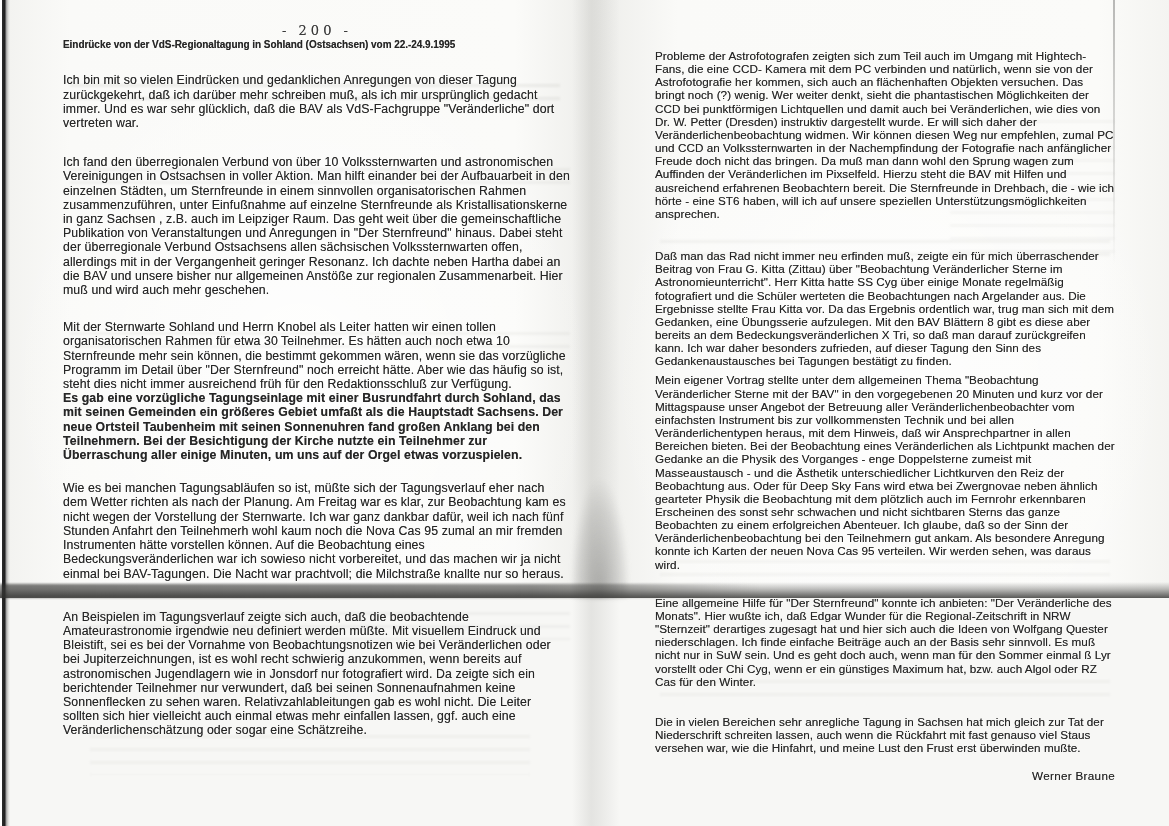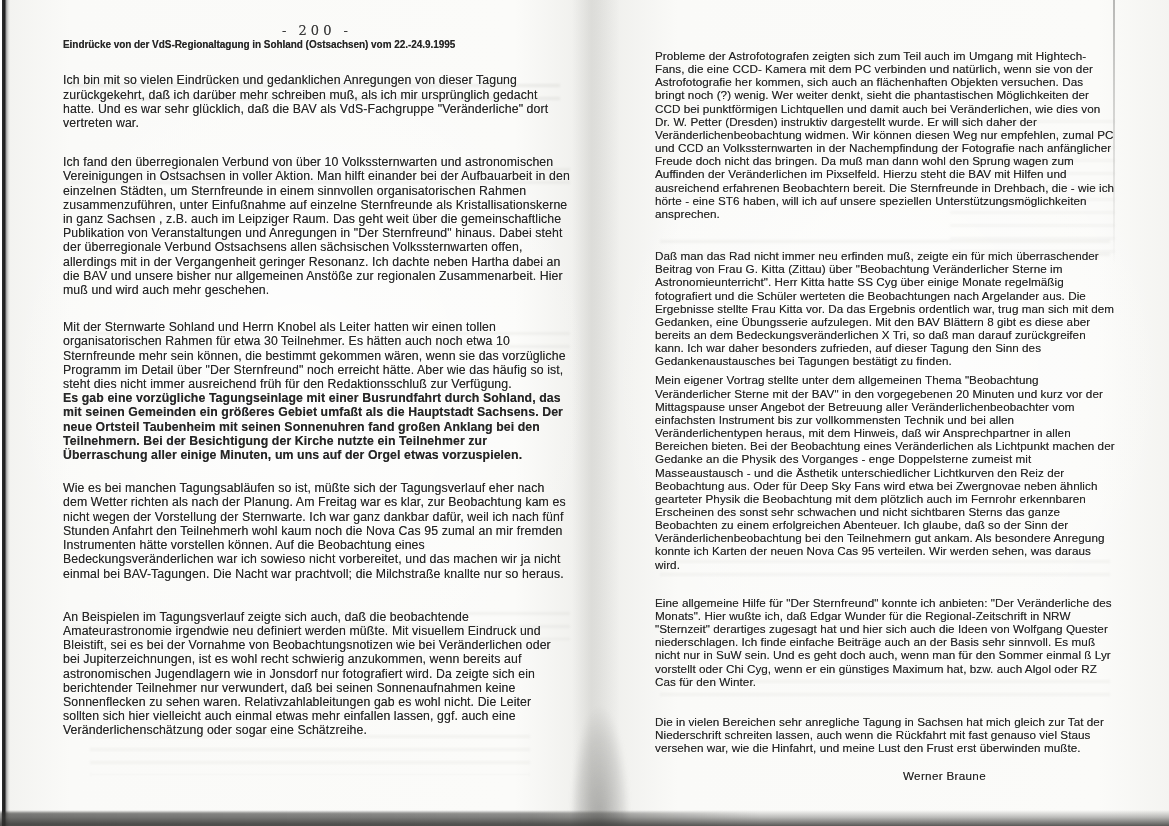--- a/index.html
+++ b/index.html
@@ -7,21 +7,21 @@
     padding: 0;
     width: 1169px;
     height: 826px;
     overflow: hidden;
     background: #f7f7f5;
     font-family: "Liberation Sans", sans-serif;
   }
   .scan {
     position: relative;
     width: 1169px;
-    height: 826px;
+    height: 598px;
     background:
       radial-gradient(ellipse 420px 500px at 300px 380px, rgba(255,255,255,0.8), rgba(255,255,255,0) 70%),
       radial-gradient(ellipse 400px 500px at 890px 380px, rgba(255,255,255,0.8), rgba(255,255,255,0) 70%),
       linear-gradient(90deg, #f2f2ef 0%, #fafaf8 6%, #fbfbf9 44%, #ededea 51%, #fafaf8 58%, #fbfbf9 94%, #f4f4f1 100%);
     color: #262626;
   }
   .page-text p {
     margin: 0;
     text-shadow: 0 0 0.5px rgba(38,38,38,0.55);
   }
@@ -67,20 +67,21 @@
   .pl-6 { margin-top: 29px !important; }
   .pr-1 { margin-top: 19px !important; }
   .pr-2 { margin-top: 29px !important; }
   .pr-3 { margin-top: 6px !important; }
   .pr-4 { margin-top: 25px !important; }
   .pr-5 { margin-top: 27px !important; }
   .signature {
     margin-top: 15px !important;
     padding-left: 248px;
     letter-spacing: 0.3px;
+    text-align: right;
   }
   
   .artifact { position: absolute; pointer-events: none; }
   .left-edge-strip {
     left: 0; top: 0; width: 10px; height: 826px;
     background: linear-gradient(90deg,
       #ffffff 0px, #ffffff 2px,
       #2a2a2a 2px, #1f1f1f 5px,
       #9a9a9a 6px, #d9d9d6 8px,
       rgba(250,250,248,0) 10px);
@@ -141,21 +142,21 @@
   <div class="ghost" style="left:70px; top:612px; width:500px; height:28px; opacity:.7;"></div>
   <div class="ghost" style="left:90px; top:735px; width:440px; height:40px; opacity:.6;"></div>
   <div class="ghost" style="left:660px; top:240px; width:450px; height:26px; opacity:.7;"></div>
   <div class="ghost" style="left:950px; top:120px; width:165px; height:140px; opacity:.5;"></div>
   <div class="ghost" style="left:660px; top:560px; width:450px; height:24px; opacity:.6;"></div>
   <div class="ghost" style="left:660px; top:680px; width:450px; height:22px; opacity:.6;"></div>
 
   <div class="page-left page-text">
     <p class="page-num">- 200 -</p>
     <p class="article-title">Eindrücke von der VdS-Regionaltagung in Sohland (Ostsachsen) vom 22.-24.9.1995</p>
-    <p class="body-par pl-1">Ich bin mit so vielen Eindrücken und gedanklichen Anregungen von dieser Tagung zurückgekehrt, daß ich darüber mehr schreiben muß, als ich mir ursprünglich gedacht hatte. Und es war sehr glücklich, daß die BAV als VdS-Fachgruppe "Veränderliche" dort vertreten war.</p>
+    <p class="body-par pl-1">Ich bin mit so vielen Eindrücken und gedanklichen Anregungen von dieser Tagung zurückgekehrt, daß ich darüber mehr schreiben muß, als ich mir ursprünglich gedacht immer. Und es war sehr glücklich, daß die BAV als VdS-Fachgruppe "Veränderliche" dort vertreten war.</p>
     <p class="body-par pl-2">Ich fand den überregionalen Verbund von über 10 Volkssternwarten und astronomischen Vereinigungen in Ostsachsen in voller Aktion. Man hilft einander bei der Aufbauarbeit in den einzelnen Städten, um Sternfreunde in einem sinnvollen organisatorischen Rahmen zusammenzuführen, unter Einfußnahme auf einzelne Sternfreunde als Kristallisationskerne in ganz Sachsen , z.B. auch im Leipziger Raum.  Das geht weit über die gemeinschaftliche Publikation von Veranstaltungen und Anregungen  in "Der Sternfreund" hinaus. Dabei steht der überregionale Verbund Ostsachsens allen sächsischen Volkssternwarten offen, allerdings mit in der Vergangenheit geringer Resonanz. Ich dachte neben Hartha dabei an die BAV und unsere bisher nur allgemeinen Anstöße zur regionalen Zusammenarbeit. Hier muß und wird auch mehr geschehen.</p>
     <p class="body-par pl-3">Mit der Sternwarte Sohland und Herrn Knobel als Leiter hatten wir einen tollen organisatorischen Rahmen für etwa 30 Teilnehmer. Es hätten auch noch etwa 10 Sternfreunde mehr sein können, die bestimmt gekommen wären, wenn sie das vorzügliche Programm im Detail über "Der Sternfreund" noch erreicht hätte. Aber wie das häufig so ist, steht dies nicht immer ausreichend früh für den Redaktionsschluß zur Verfügung.</p>
     <p class="body-par pl-4">Es gab eine vorzügliche Tagungseinlage mit einer Busrundfahrt durch Sohland, das mit seinen Gemeinden ein größeres Gebiet umfaßt als die Hauptstadt Sachsens. Der neue Ortsteil Taubenheim mit seinen Sonnenuhren fand großen Anklang bei den Teilnehmern. Bei der Besichtigung der Kirche nutzte ein Teilnehmer zur Überraschung aller einige Minuten, um uns auf der Orgel etwas vorzuspielen.</p>
     <p class="body-par pl-5">Wie es bei manchen Tagungsabläufen so ist,  müßte sich der Tagungsverlauf eher nach dem Wetter richten als nach der Planung. Am Freitag war es klar, zur Beobachtung kam es nicht wegen der Vorstellung der Sternwarte. Ich war ganz dankbar dafür, weil ich nach fünf Stunden Anfahrt den Teilnehmerh wohl kaum noch die Nova Cas 95 zumal an mir fremden Instrumenten hätte vorstellen können. Auf die Beobachtung eines Bedeckungsveränderlichen war ich sowieso nicht vorbereitet, und das machen wir ja nicht einmal bei BAV-Tagungen. Die Nacht war prachtvoll; die Milchstraße knallte nur so heraus.</p>
     <p class="body-par pl-6">An Beispielen im Tagungsverlauf zeigte sich auch, daß die beobachtende Amateurastronomie irgendwie neu definiert werden müßte. Mit visuellem Eindruck und Bleistift, sei es bei der Vornahme von Beobachtungsnotizen wie bei Veränderlichen oder bei Jupiterzeichnungen, ist es wohl recht schwierig anzukommen, wenn bereits auf astronomischen Jugendlagern wie in Jonsdorf nur fotografiert wird. Da zeigte sich ein berichtender Teilnehmer nur verwundert, daß bei seinen Sonnenaufnahmen keine Sonnenflecken zu sehen waren. Relativzahlableitungen gab es wohl nicht. Die Leiter sollten sich hier vielleicht auch einmal etwas mehr einfallen lassen, ggf. auch eine  Veränderlichenschätzung oder sogar eine Schätzreihe.</p>
   </div>
 
   <div class="page-right page-text">
     <p class="body-par pr-1">Probleme der Astrofotografen zeigten sich zum Teil auch im Umgang mit Hightech-Fans, die eine CCD- Kamera mit dem PC verbinden und natürlich, wenn sie von der Astrofotografie her kommen,  sich auch an flächenhaften Objekten versuchen. Das bringt noch (?) wenig. Wer weiter denkt, sieht die phantastischen Möglichkeiten der CCD bei punktförmigen Lichtquellen und damit auch bei Veränderlichen, wie dies von Dr. W. Petter (Dresden) instruktiv dargestellt wurde. Er will sich daher der Veränderlichenbeobachtung widmen. Wir können diesen Weg nur empfehlen, zumal PC und CCD an Volkssternwarten in der Nachempfindung der Fotografie nach anfänglicher Freude doch nicht das bringen. Da muß man dann wohl den Sprung wagen zum Auffinden der Veränderlichen im Pixselfeld. Hierzu steht die BAV mit Hilfen und ausreichend erfahrenen Beobachtern bereit. Die Sternfreunde in Drehbach, die - wie ich hörte - eine ST6 haben, will ich auf unsere speziellen Unterstützungsmöglichkeiten ansprechen.</p>
     <p class="body-par pr-2">Daß man das Rad nicht immer neu erfinden muß, zeigte ein für mich überraschender Beitrag von Frau G. Kitta (Zittau) über "Beobachtung Veränderlicher Sterne im Astronomieunterricht". Herr Kitta hatte SS Cyg über einige Monate regelmäßig fotografiert und die Schüler werteten die Beobachtungen nach Argelander aus. Die Ergebnisse stellte Frau Kitta vor. Da das Ergebnis ordentlich war, trug man sich mit dem Gedanken, eine Übungsserie aufzulegen. Mit den BAV Blättern 8 gibt es diese aber bereits an dem Bedeckungsveränderlichen X Tri, so daß man  darauf zurückgreifen kann. Ich war daher besonders zufrieden, auf dieser Tagung den Sinn des Gedankenaustausches bei Tagungen bestätigt zu finden.</p>

